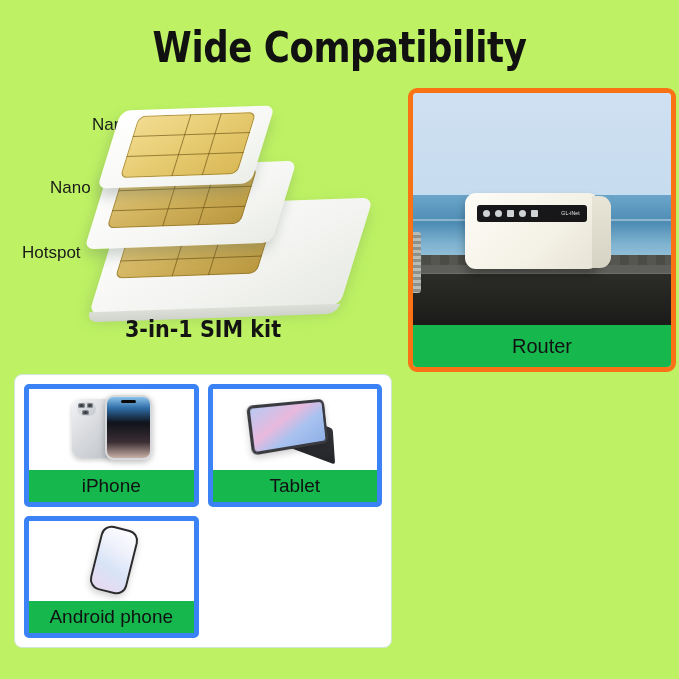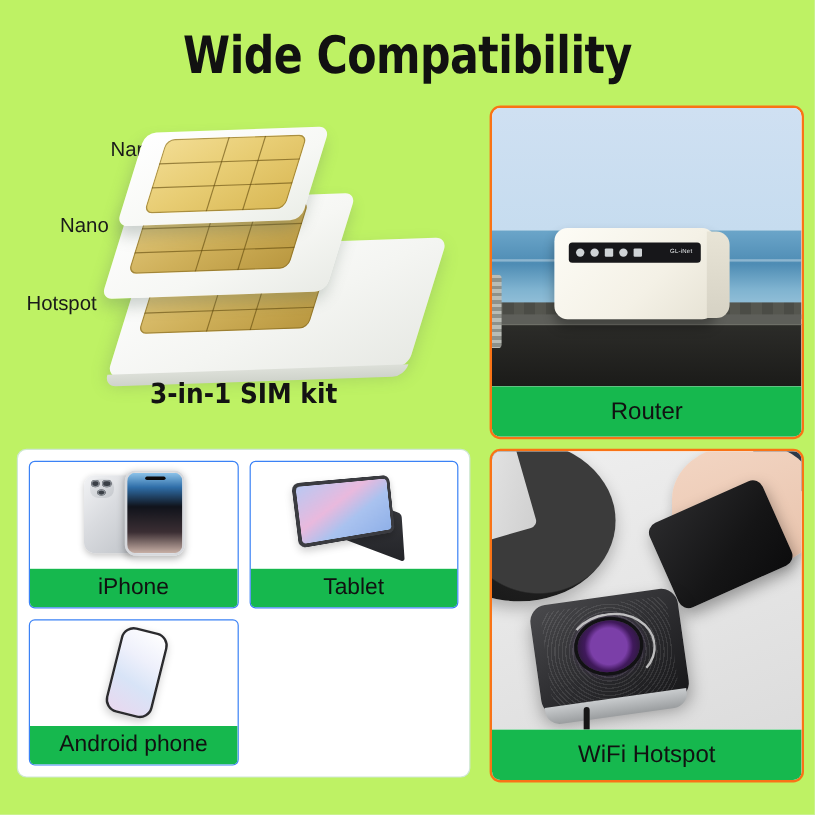--- a/index.html
+++ b/index.html
@@ -76,21 +76,21 @@
   .chip-std{left:112px;top:130px;width:140px;height:54px;transform:skewX(-19deg) rotate(-2deg);}
 
   .sim-caption{
     position:absolute;left:0;top:224px;width:382px;text-align:center;
     font-size:23px;font-weight:bold;color:#131313;
     font-family:"DejaVu Sans Condensed","Liberation Sans",sans-serif;
   }
 
   
   .panel{
-    position:absolute;border:2px solid #f97316;border-radius:9px;
+    position:absolute;border:5px solid #f97316;border-radius:9px;
     overflow:hidden;background:#ffffff;
   }
   .panel .photo{position:absolute;left:0;top:0;right:0;overflow:hidden;}
   .bar{
     position:absolute;left:0;bottom:0;width:100%;height:42px;
     background:#16b84e;display:flex;align-items:center;justify-content:center;
     color:#111;font-size:20px;
   }
 
   .panel-router{left:408px;top:88px;width:258px;height:274px;}
@@ -173,21 +173,21 @@
     background:#161616;border-radius:3px;transform:rotate(8deg);}
 
   
   .grid-wrap{
     position:absolute;left:14px;top:374px;width:378px;height:274px;
     background:#ffffff;border:1px solid #cfe7d5;border-radius:8px;
     padding:9px;box-sizing:border-box;
     display:grid;grid-template-columns:1fr 1fr;grid-template-rows:1fr 1fr;gap:9px;
   }
   .cell{
-    position:relative;background:#ffffff;border:1px solid #3b82f6;border-radius:5px;
+    position:relative;background:#ffffff;border:5px solid #3b82f6;border-radius:5px;
     overflow:hidden;
   }
   .cell .art{position:absolute;left:0;top:0;width:100%;bottom:32px;overflow:hidden;}
   .cell .cbar{
     position:absolute;left:0;bottom:0;width:100%;height:32px;background:#16b84e;
     display:flex;align-items:center;justify-content:center;color:#111;font-size:19px;
   }
 
   
   .ip-back{
@@ -302,38 +302,20 @@
           <span class="led sq"></span>
           <span class="brand">GL-iNet</span>
         </div>
       </div>
     </div>
     <div class="bar">
       <span>Router</span>
     </div>
   </div>
 
-  <div class="panel panel-hot">
-    <div class="photo">
-      <div class="desk"></div>
-      <div class="tray"></div>
-      <div class="hand-cuff"></div>
-      <div class="hand"></div>
-      <div class="phone-dark"></div>
-      <div class="hotspot">
-        <div class="hs-base"></div>
-        <div class="hs-screen"></div>
-        <div class="hs-ring"></div>
-        <div class="hs-cable"></div>
-      </div>
-    </div>
-    <div class="bar">
-      <span>WiFi Hotspot</span>
-    </div>
-  </div>
 
   <div class="grid-wrap">
 
     <div class="cell">
       <div class="art">
         <div class="ip-back">
           <div class="ip-cam">
             <i style="left:6%;top:8%"></i>
               <i style="left:52%;top:8%"></i>
               <i style="left:28%;top:56%"></i>

